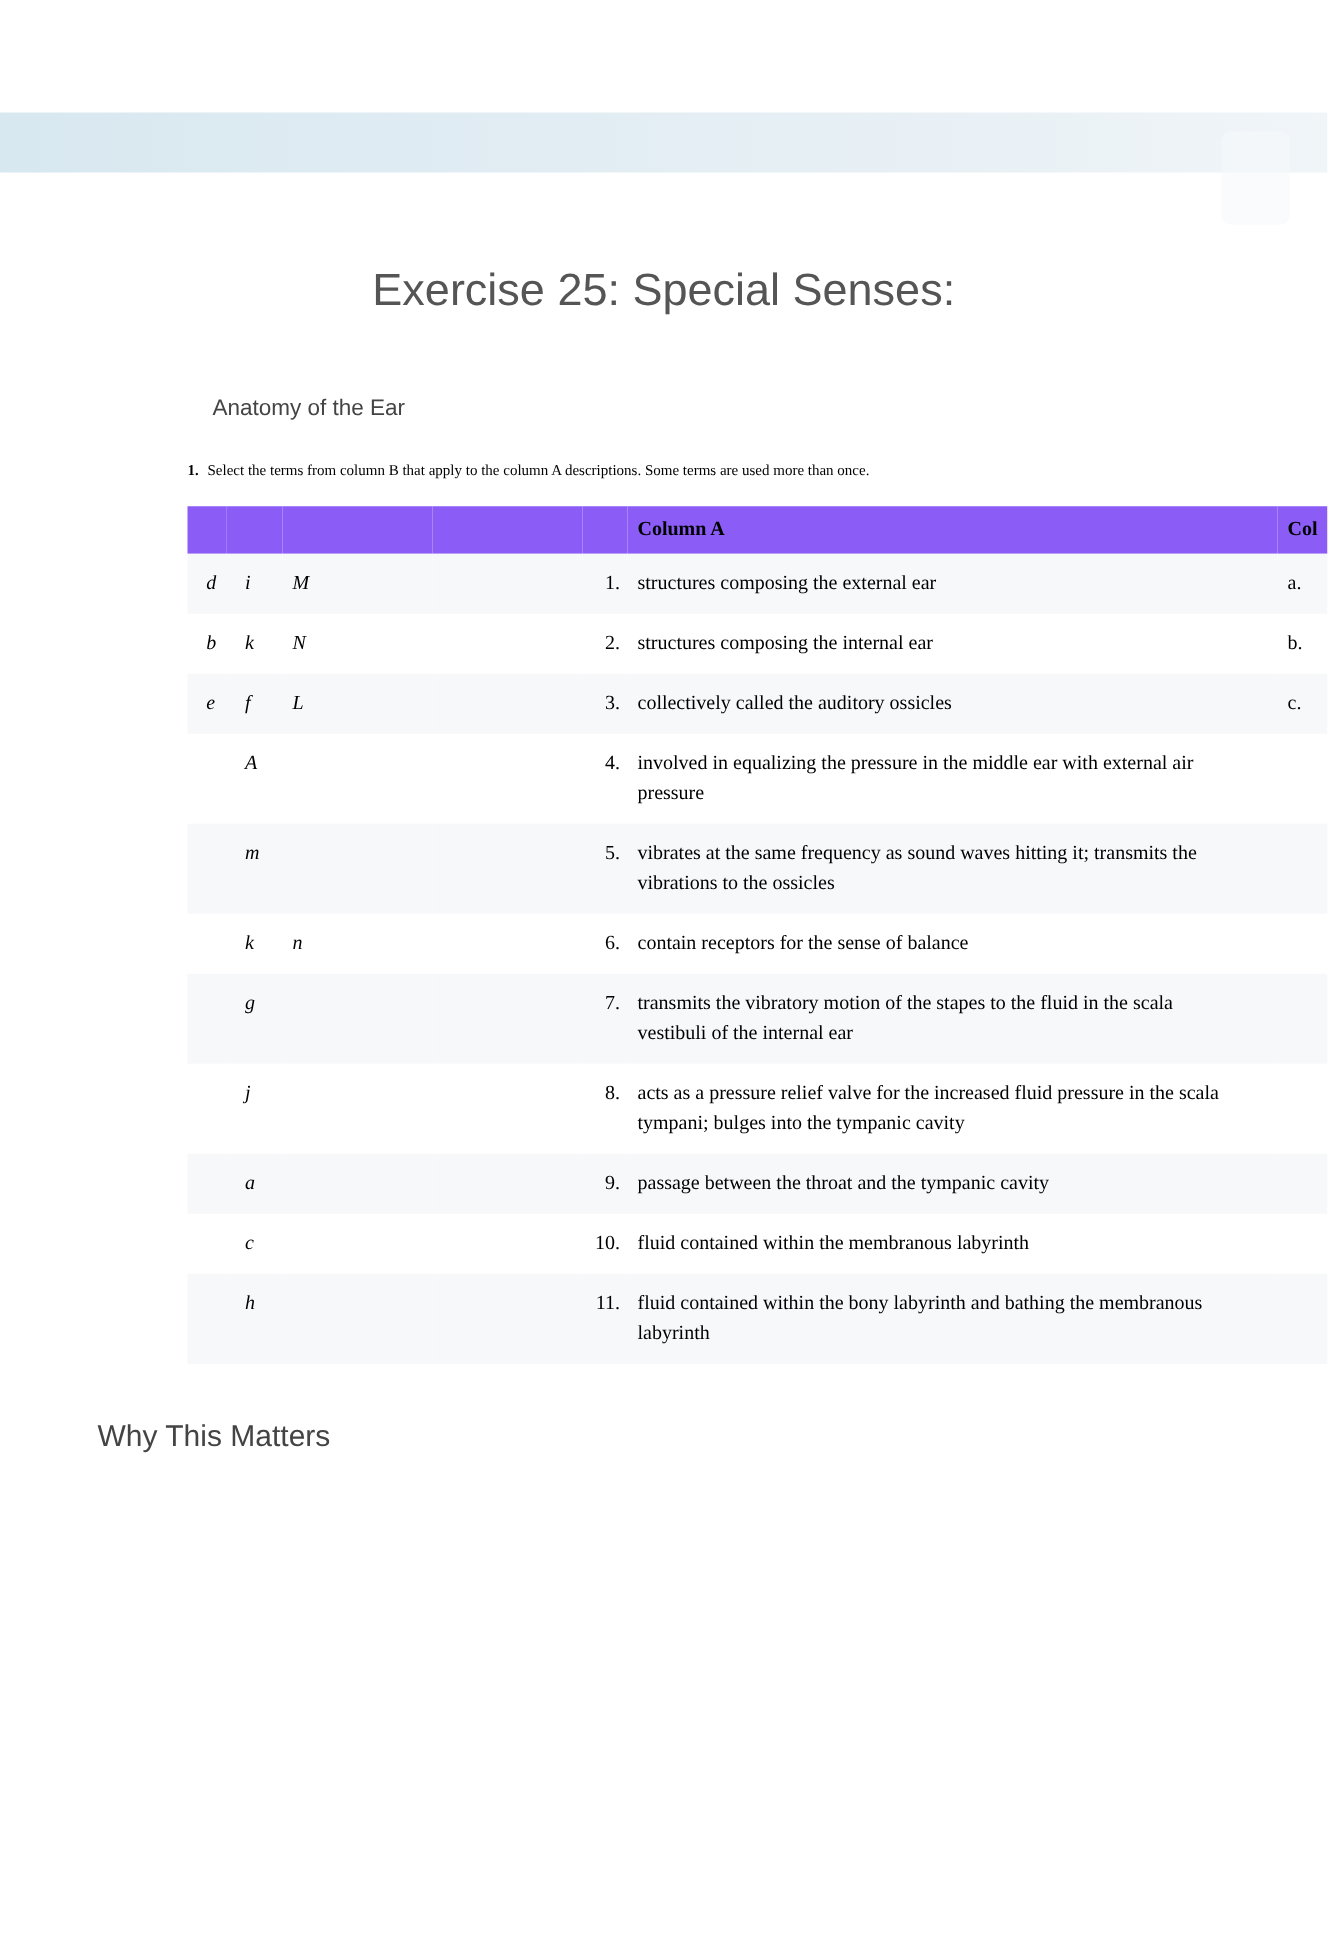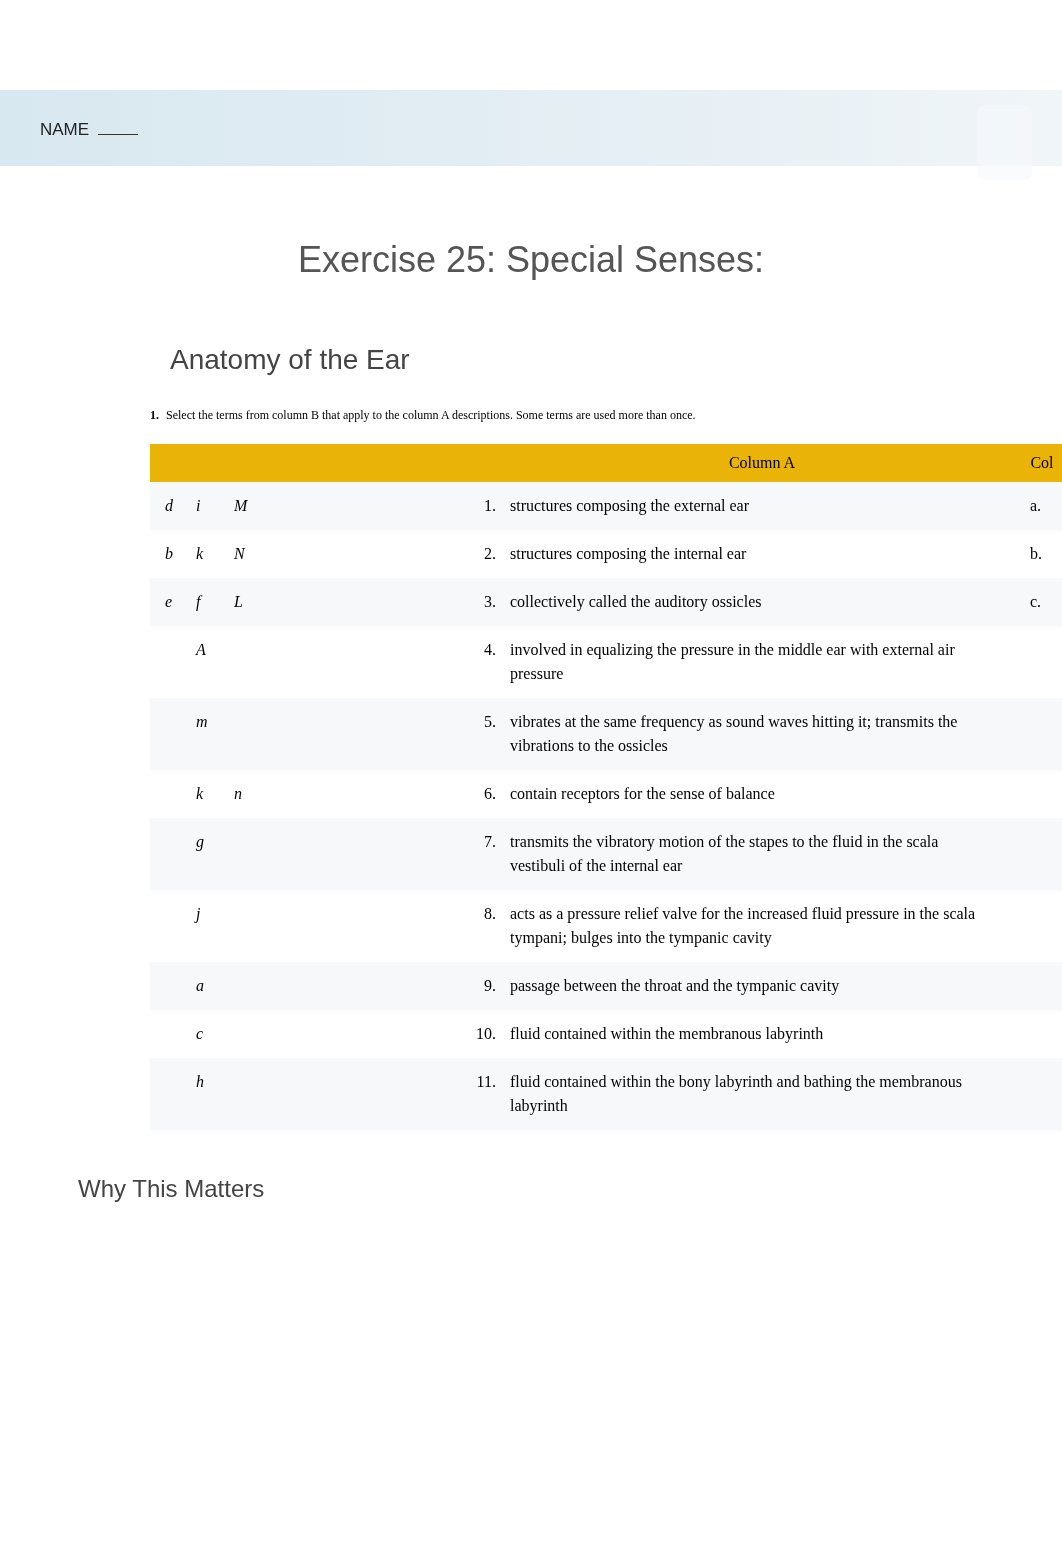--- a/index.html
+++ b/index.html
@@ -54,21 +54,21 @@
     .title {
       font-size: 36px;
       color: #555;
       text-align: center;
       padding: 35px 50px 10px 50px;
       line-height: 1.3;
       font-weight: normal;
       margin-top: 36px;
     }
     .section-heading {
-      font-size: 28px;
+      font-size: 18px;
       color: #444;
       padding: 50px 0 0 170px;
       font-weight: normal;
     }
     .instruction {
       font-family: Georgia, 'Times New Roman', serif;
       font-size: 12px;
       padding: 30px 60px 8px 150px;
       color: #000;
       line-height: 1.5;
@@ -82,25 +82,25 @@
       position: relative;
     }
     .matching-table {
       border-collapse: separate;
       border-spacing: 0;
       width: 912px;
       font-family: Georgia, 'Times New Roman', serif;
       font-size: 16px;
     }
     .matching-table thead th {
-      text-align: center;
-      font-weight: normal;
+      text-align: left;
+      font-weight: bold;
       padding: 10px 8px;
       color: #000;
-      background: #eab308;
+      background: #8b5cf6;
     }
     .matching-table thead th.col-a-header {
       padding-left: 8px;
     }
     .matching-table tbody tr:nth-child(odd) td {
       background: #f6f8fa;
     }
     .matching-table tbody tr:nth-child(even) td {
       background: #ffffff;
     }
@@ -140,24 +140,20 @@
       font-size: 24px;
       color: #444;
       padding: 45px 0 0 78px;
       font-weight: normal;
     }
   </style>
 </head>
 <body>
 
 <div class="header-section">
-  <div class="name-line">
-    <span>NAME</span>
-    <span class="blank-short"></span>
-  </div>
 </div>
 
 <h1 class="title">
   <span>Exercise 25: Special Senses:</span><br>
 </h1>
 
 <h2 class="section-heading">Anatomy of the Ear</h2>
 
 <p class="instruction">
   <span class="qnum">1.</span>

